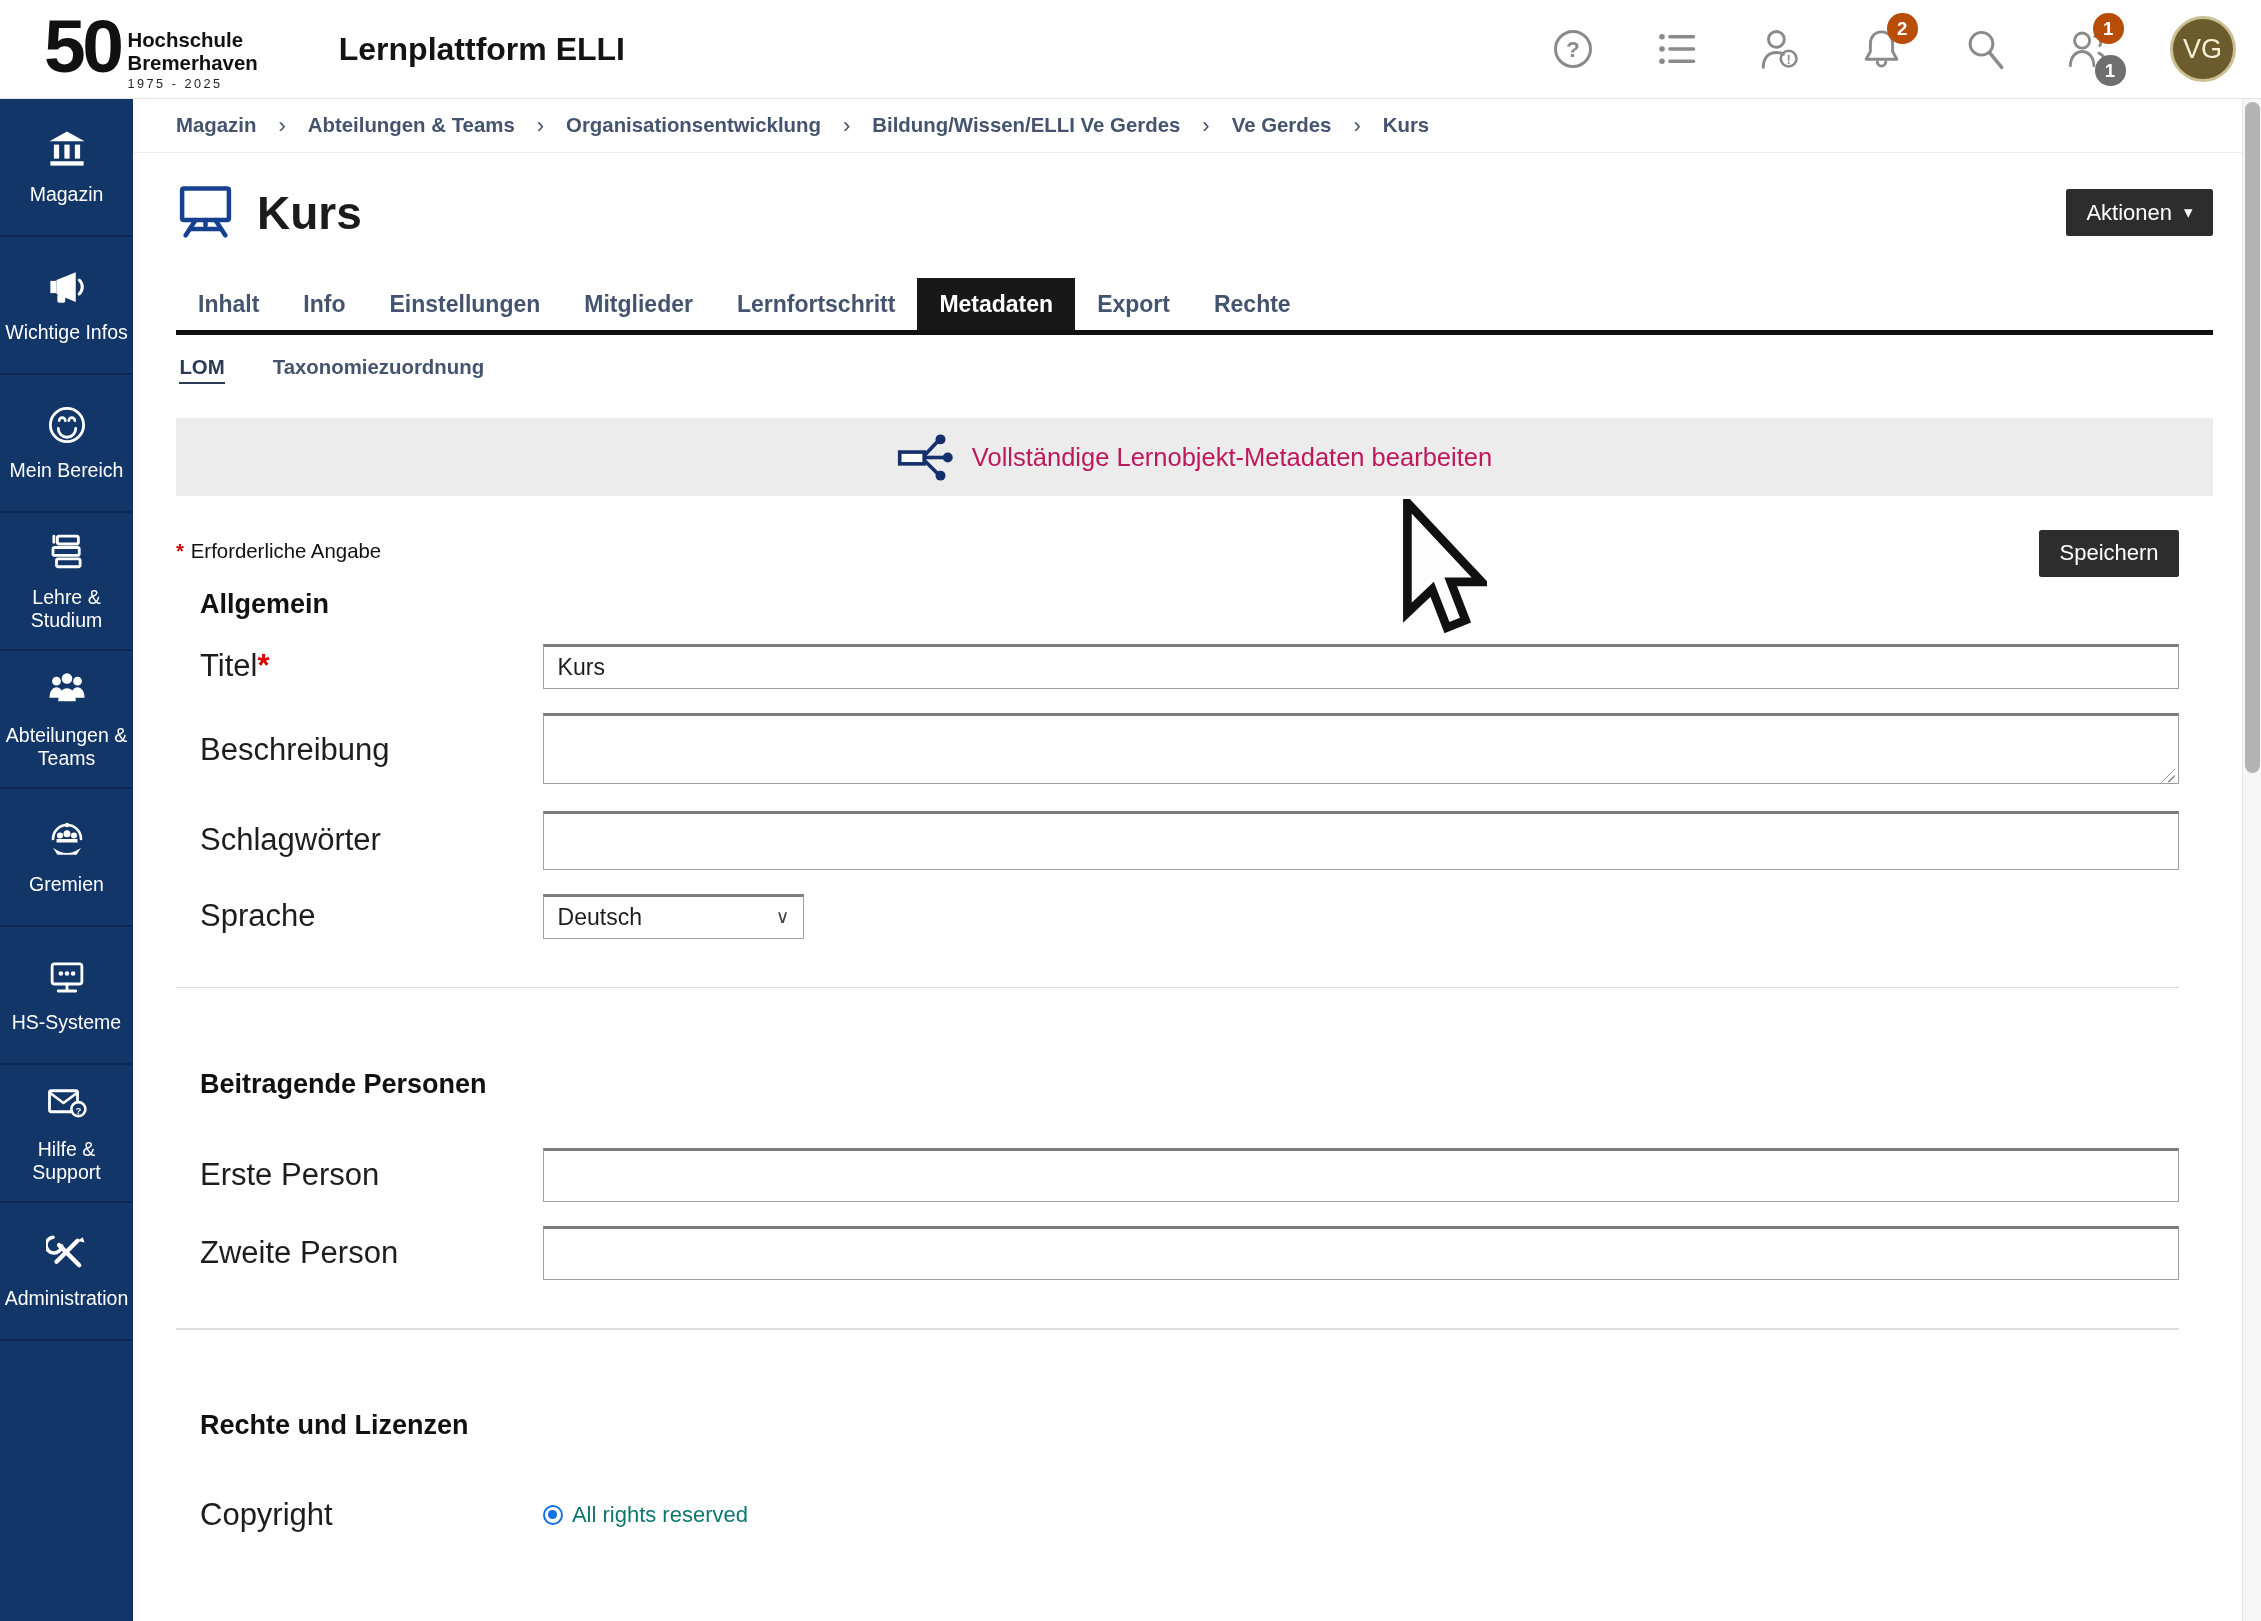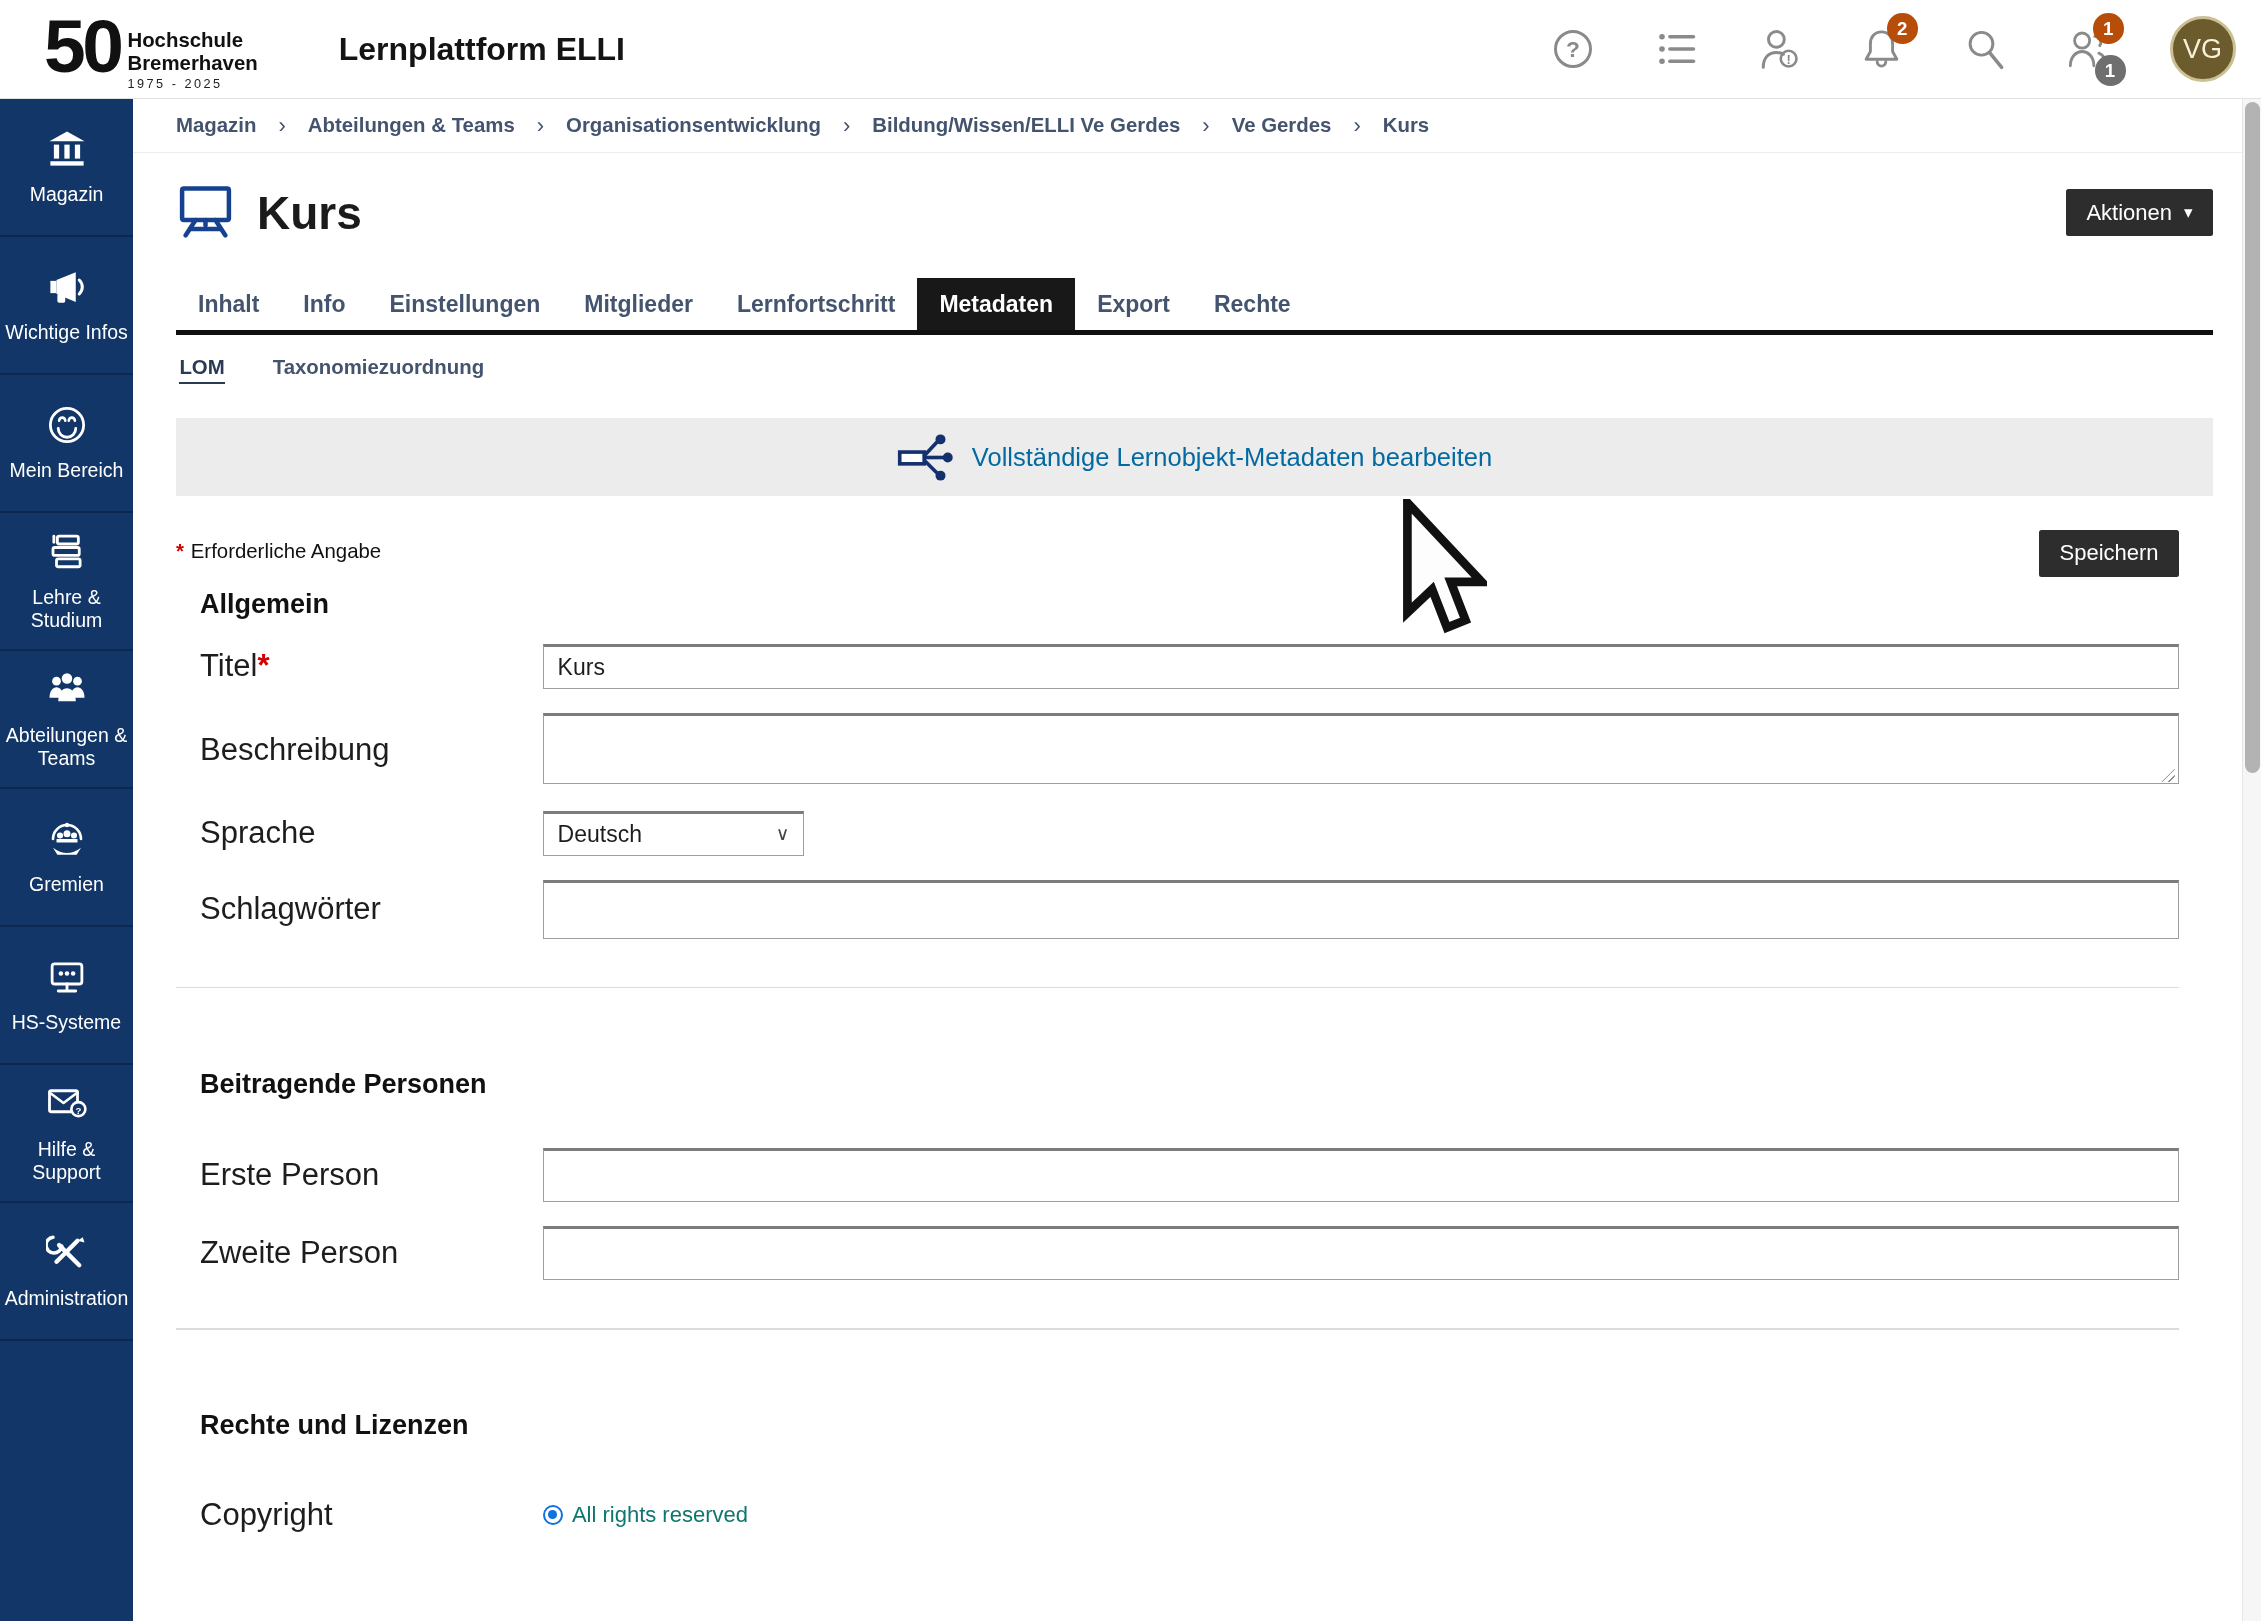--- a/index.html
+++ b/index.html
@@ -53,21 +53,21 @@
   .tabbar { margin-top:37px; display:flex; border-bottom:5.1px solid #101010; }
   .tab { padding:12.7px 22px; font-size:23px; color:#44546f; font-weight:600; cursor:pointer; }
   .tab.active { background:#181818; color:#fff; }
 
   .subtabs { margin-top:20.4px; display:flex; gap:48px; padding-left:3.4px; }
   .subtab { font-size:20.4px; color:#44546f; font-weight:600; cursor:pointer; padding-bottom:3.4px; }
   .subtab.active { color:#2b3a55; border-bottom:2.5px solid #2b3a55; }
 
   .banner { margin-top:34px; height:78px; background:#ececec; display:flex; align-items:center; justify-content:center; gap:17px; cursor:pointer; }
   .banner svg { width:58px; height:51px; }
-  .banner-label { font-size:25.5px; color:#0369a1; }
+  .banner-label { font-size:25.5px; color:#be185d; }
 
   .form-head { margin-top:34px; display:flex; align-items:flex-start; margin-right:34px; }
   .required-hint { font-size:20.4px; color:#111; margin-top:10.2px; }
   .req-star { color:#d40000; font-weight:700; margin-right:6.8px; }
   .save-btn { margin-left:auto; }
 
   .section-title { font-size:27px; font-weight:700; color:#111; margin-left:24px; }
   .sec1-title { margin-top:12px; }
   .form-area { margin-right:34px; }
   .frow { display:grid; grid-template-columns:343px 1fr; align-items:center; margin-left:24px; margin-top:24px; }
@@ -337,34 +337,34 @@
         </div>
         <input class="finput" type="text" value="Kurs" style="">
       </div>
 
       <div class="frow">
         <div class="flabel-form">Beschreibung</div>
         <div class="ta-wrap"><textarea class="ftextarea" style=""></textarea></div>
       </div>
 
       <div class="frow">
+        <div class="flabel-form">Schlagwörter</div>
+        <input class="finput input-tall" type="text" style="">
+      </div>
+
+      <div class="frow">
         <div class="flabel-form">Sprache</div>
         <div>
           <div class="fselect">
             <span>Deutsch</span>
             <span class="chev">∨</span>
           </div>
         </div>
       </div>
 
-      <div class="frow">
-        <div class="flabel-form">Schlagwörter</div>
-        <input class="finput input-tall" type="text" style="">
-      </div>
-
       <div class="divider"></div>
 
       <h2 class="section-title sec2-title">Beitragende Personen</h2>
 
       <div class="frow row-gap-lg">
         <div class="flabel-form">Erste Person</div>
         <input class="finput input-person" type="text" style="">
       </div>
       <div class="frow">
         <div class="flabel-form">Zweite Person</div>

